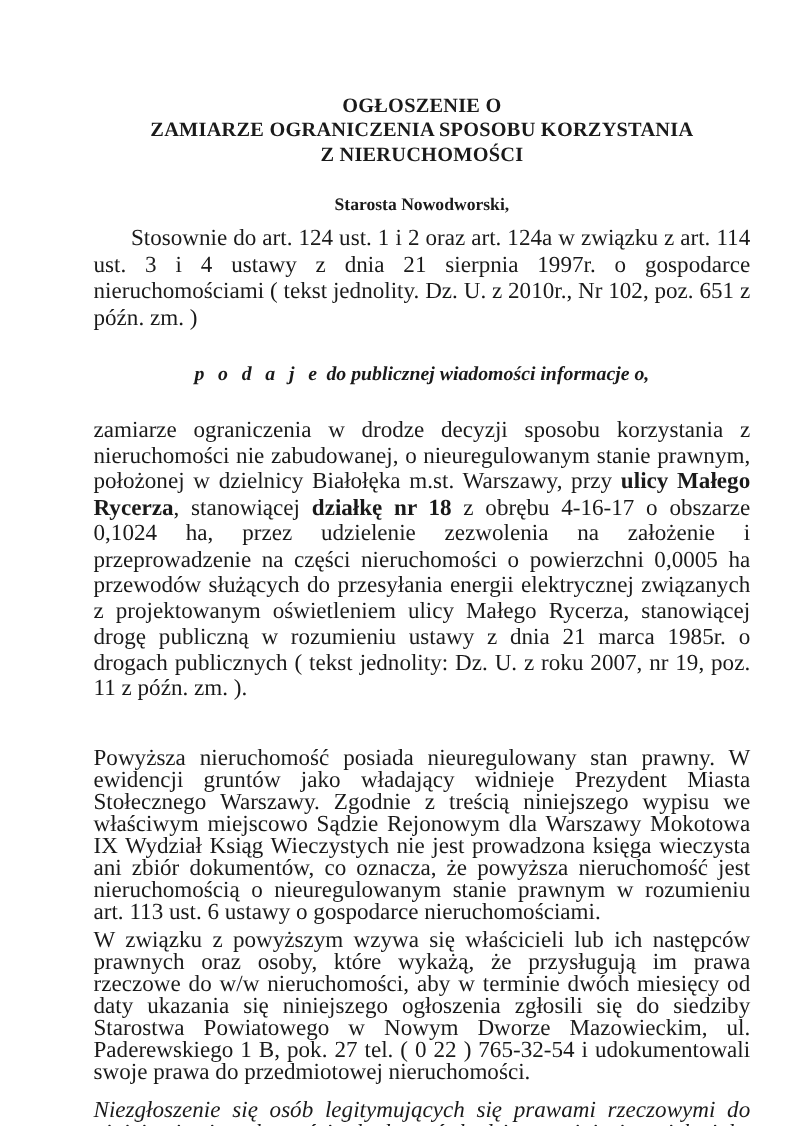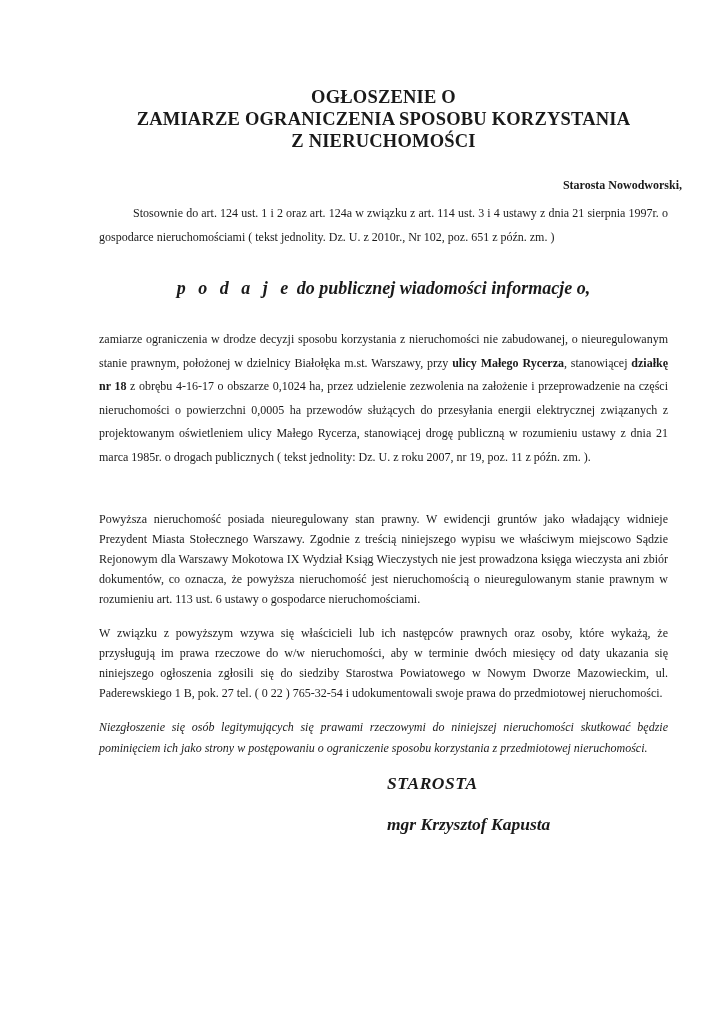--- a/index.html
+++ b/index.html
@@ -23,27 +23,27 @@
     margin: 0;
     text-align: center;
     font-size: 18.5px;
     font-weight: bold;
     line-height: 22px;
     white-space: pre-line;
     letter-spacing: 0.2px;
   }
   .doc-subtitle {
     margin: 26px 0 0 0;
-    text-align: right;
-    font-size: 12px;
+    text-align: center;
+    font-size: 16px;
     font-weight: bold;
   }
   .para {
-    font-size: 12px;
-    margin: 14px;
+    font-size: 21px;
+    margin: 0;
   }
   .para-intro {
     margin-top: 8px;
     line-height: 24px;
     text-align: justify;
     text-indent: 34px;
   }
   .announce {
     margin-top: 29px;
     text-align: center;

